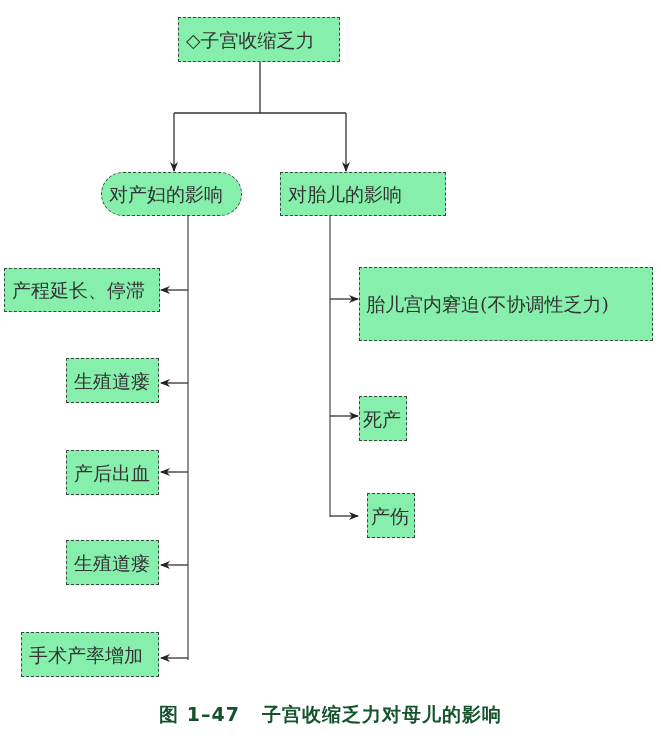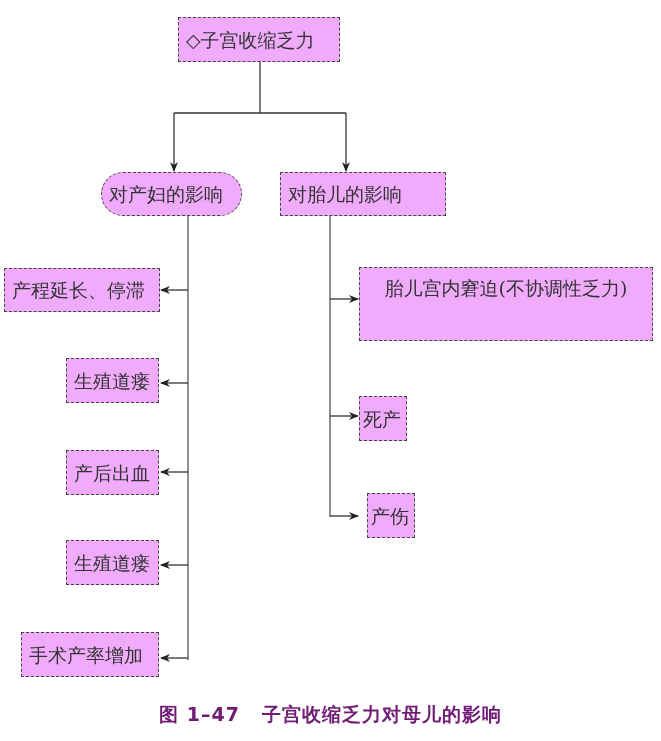--- a/index.html
+++ b/index.html
@@ -1,23 +1,23 @@
 <!DOCTYPE html>
 <html><head>
   <meta charset="utf-8">
   <style>
     html, body { margin: 0; padding: 0; background: #ffffff; }
     body { width: 661px; height: 741px; position: relative; overflow: hidden;
            font-family: "DejaVu Serif", "Liberation Serif", serif; color: #333; }
     .box { position: absolute; border: 1.2px dashed #444; box-sizing: border-box;
-           display: flex; align-items: center; padding: 0 7px; font-size: 19px; line-height: 32px; white-space: nowrap; background: #f0abfc; }
-    .box.multi { flex-direction: row; align-items: flex-start; justify-content: center; padding: 4px 6px; line-height: 32px; }
+           display: flex; align-items: center; padding: 0 7px; font-size: 19px; line-height: 32px; white-space: nowrap; background: #86efac; }
+    .box.multi { flex-direction: column; align-items: flex-start; justify-content: center; padding: 4px 6px; line-height: 32px; }
     svg.lines { position: absolute; left: 0; top: 0; }
     .caption { position: absolute; left: 0; width: 661px; top: 702px; text-align: center;
-               font-family: "DejaVu Sans", "Liberation Sans", sans-serif; font-size: 19px; font-weight: bold; color: #701a75; letter-spacing: 1px; }
+               font-family: "DejaVu Sans", "Liberation Sans", sans-serif; font-size: 19px; font-weight: bold; color: #14532d; letter-spacing: 1px; }
     .caption .num { margin-right: 22px; }
   </style>
 </head>
 <body>
 
 <svg class="lines" width="661" height="741">
   <defs>
     <marker id="arr" markerWidth="10" markerHeight="8" refX="9" refY="4" orient="auto" markerUnits="userSpaceOnUse">
       <path d="M0,0 L10,4 L0,8 L3,4 Z" fill="#222"></path>
     </marker>

